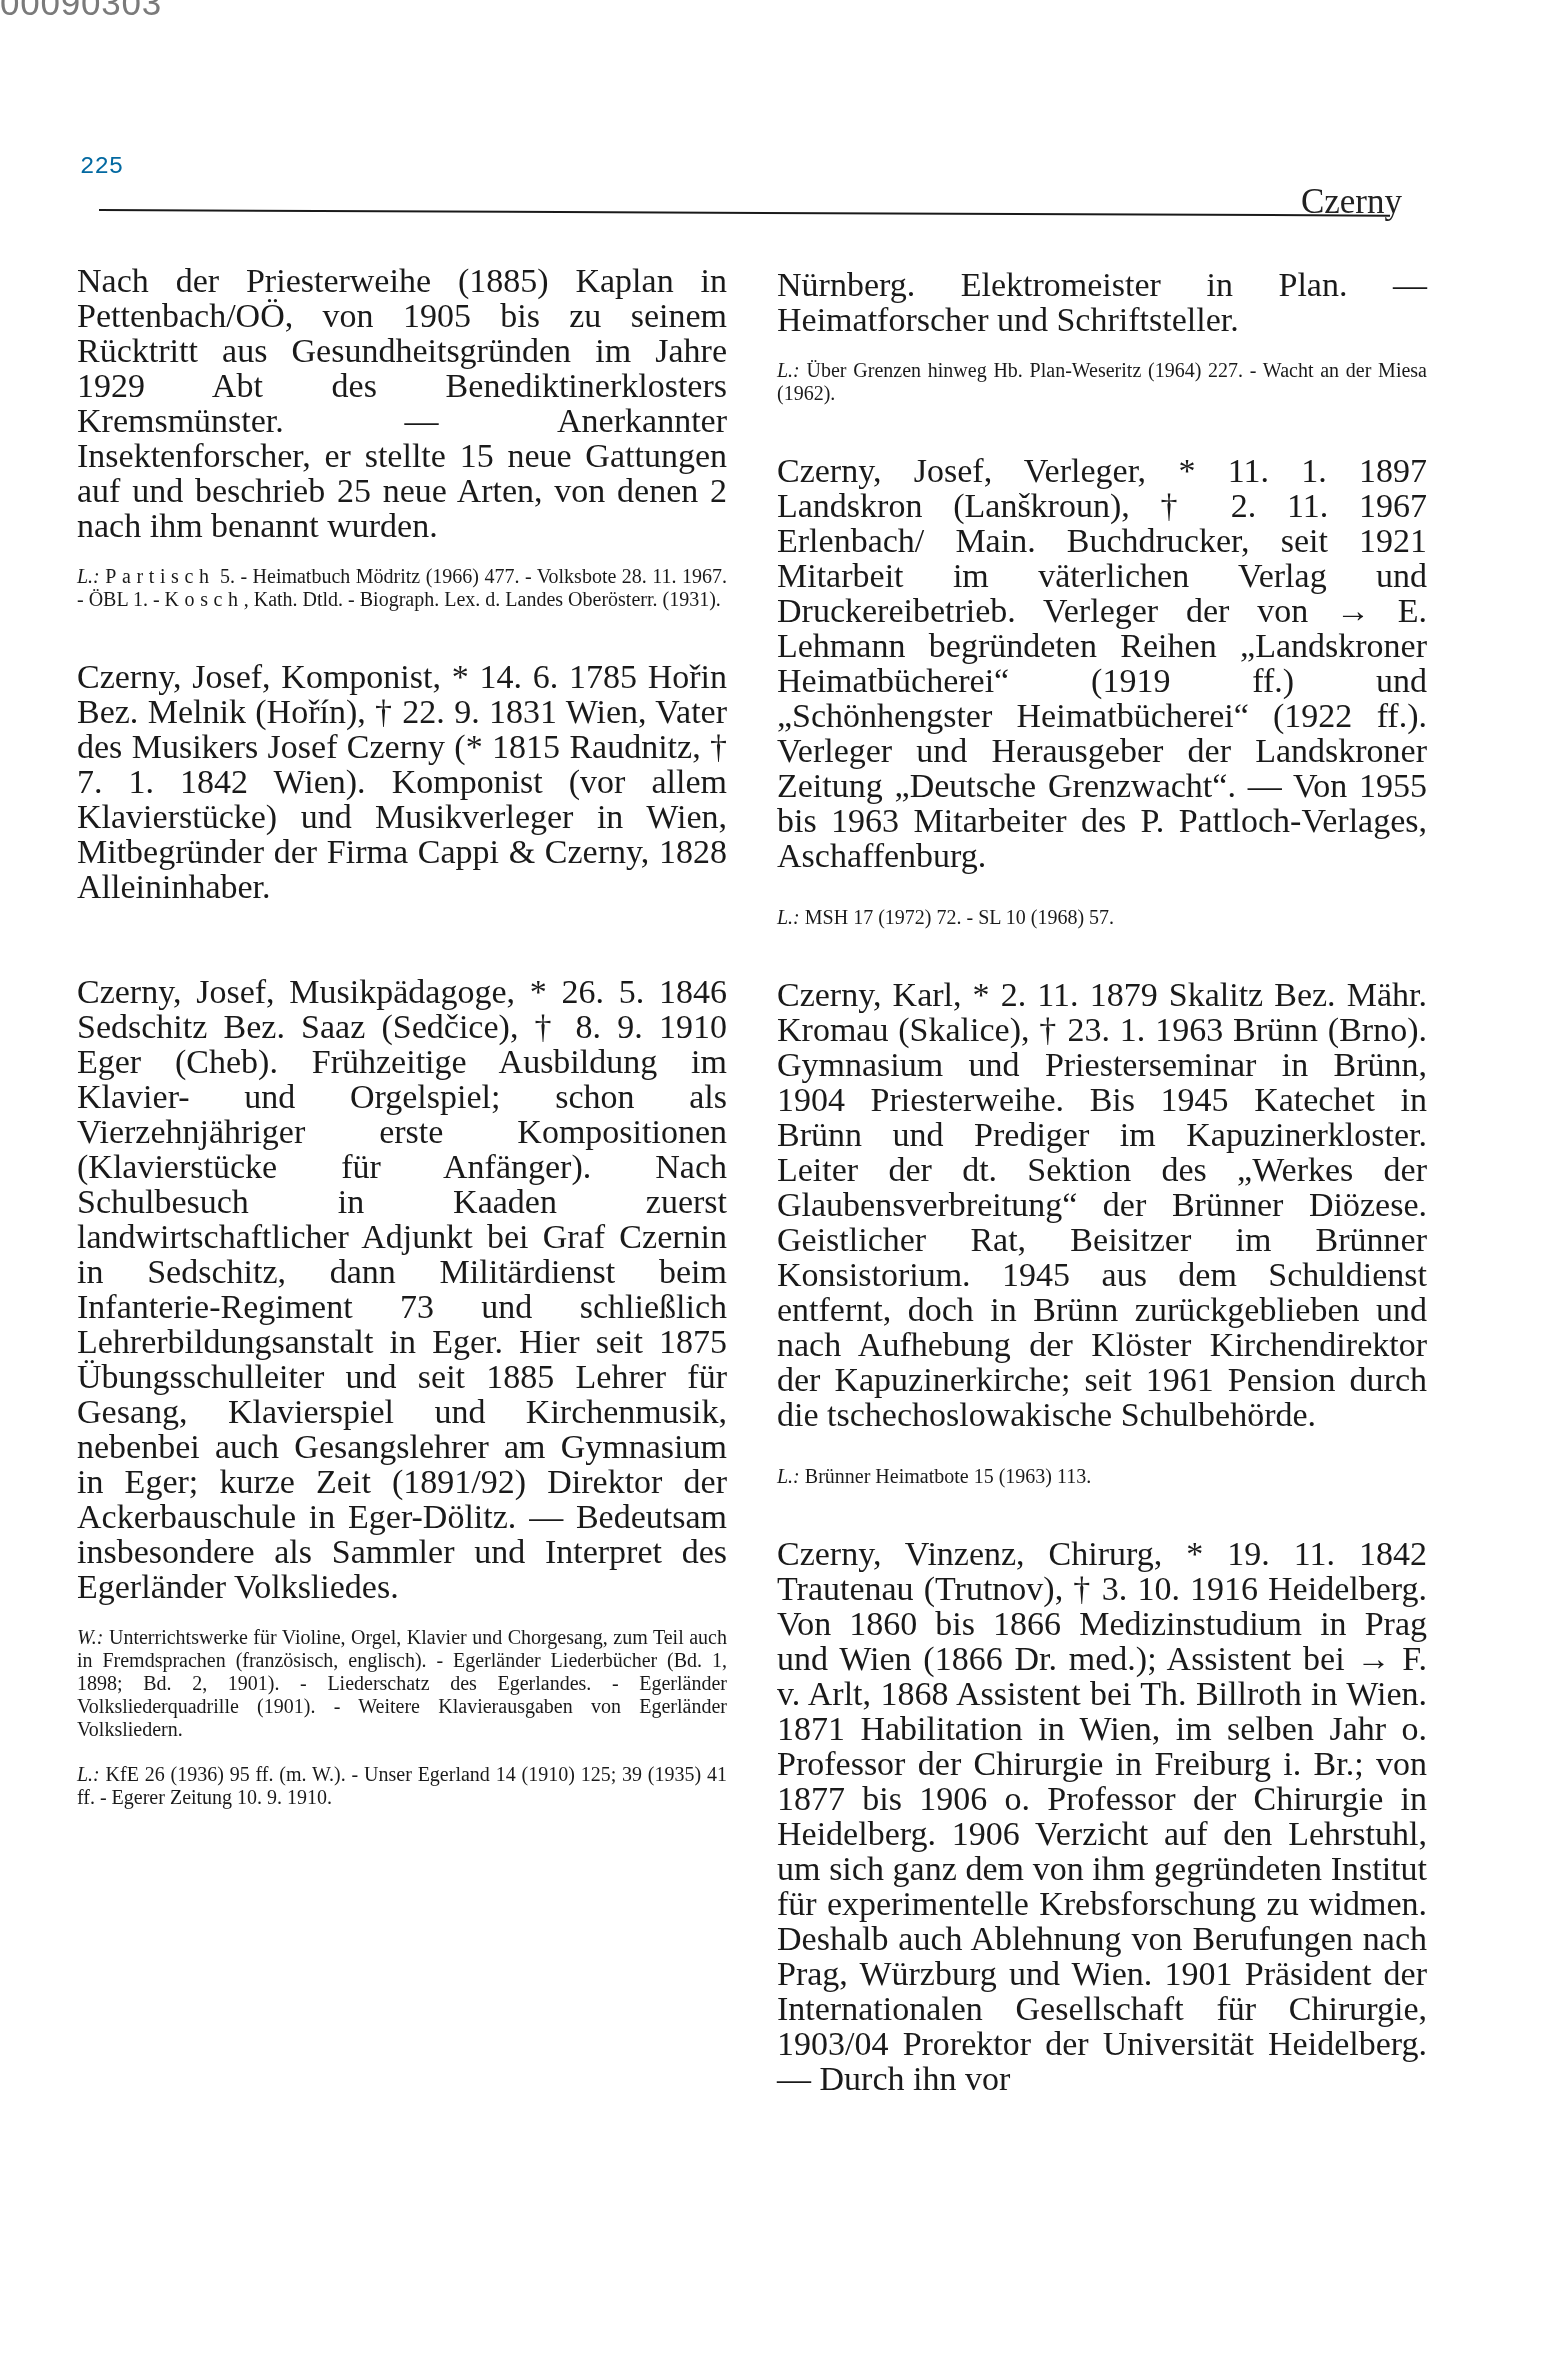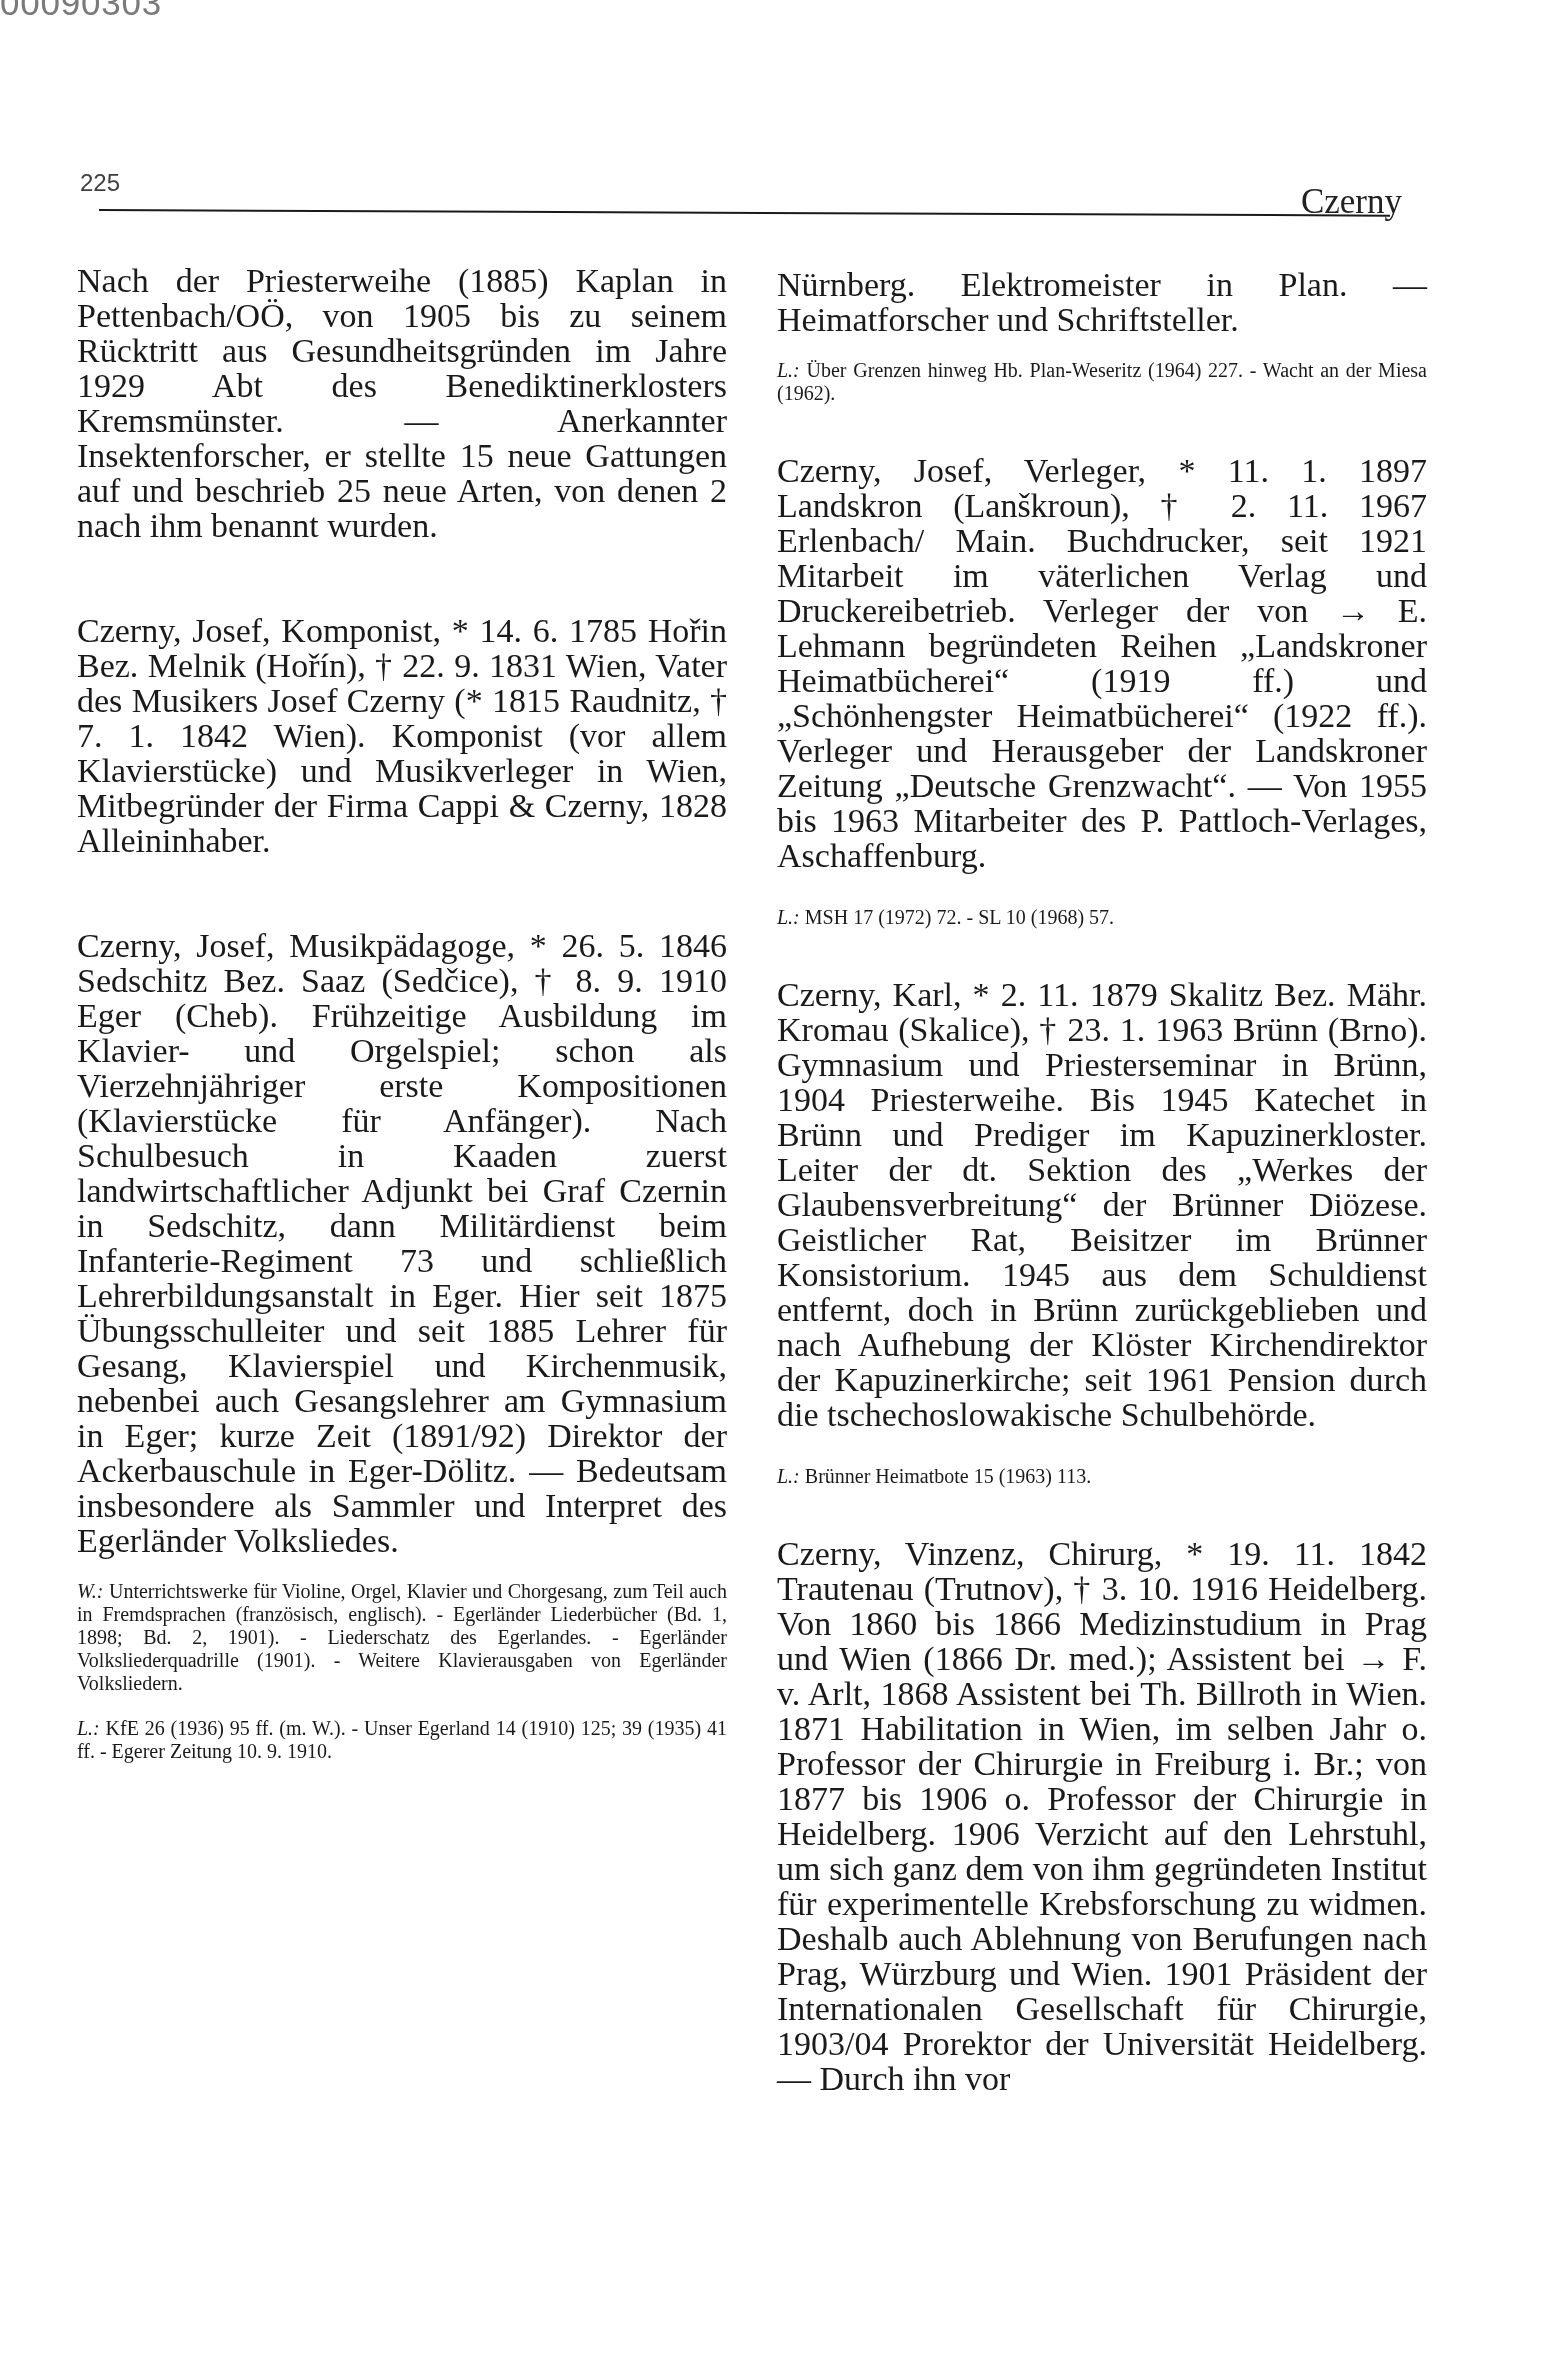--- a/index.html
+++ b/index.html
@@ -7,22 +7,22 @@
     width: 1561px; height: 2377px; position: relative; overflow: hidden;
     font-family: "DejaVu Serif", "Liberation Serif", serif;
     color: #1a1a1a;
   }
   .stamp {
     position: absolute; left: 0; top: -17.5px;
     font-family: "Liberation Sans", sans-serif;
     font-size: 35px; color: #7a7a7a; letter-spacing: 0.8px;
   }
   .page-number {
-    position: absolute; left: 80px; top: 169px;
-    font-family: Liberation Sans, sans-serif; font-size: 24px; color: #404040;
+    position: absolute; left: 80px; top: 153px;
+    font-family: Liberation Mono, monospace; font-size: 24px; color: #0369a1;
   }
   .running-head {
     position: absolute; right: 159px; top: 182px;
     font-family: "Liberation Serif", serif; font-size: 35px; color: #222;
   }
   .header-rule {
     position: absolute; left: 99px; top: 209px; width: 1291px; height: 2.4px;
     background: #1a1a1a; transform: rotate(0.25deg); transform-origin: left center;
   }
   .column {
@@ -52,20 +52,21 @@
 <div class="stamp">00090303</div>
 
 <div class="page-number">225</div>
 <div class="running-head">Czerny</div>
 <div class="header-rule"></div>
 
 <div class="column col-left">
 
   <p class="para">Nach der Priesterweihe (1885) Kaplan in Pettenbach/OÖ, von 1905 bis zu seinem Rücktritt aus Gesundheitsgründen im Jahre 1929 Abt des Benediktinerklosters Kremsmünster. — Anerkannter Insektenforscher, er stellte 15 neue Gattungen auf und beschrieb 25 neue Arten, von denen 2 nach ihm benannt wurden.</p>
   <div class="gap-s"></div>
+  <p class="ref"><span class="tag">L.:</span> <span class="spaced">Partisch</span><span> 5. - Heimatbuch Mödritz (1966) 477. - Volksbote 28. 11. 1967. - ÖBL 1. - </span><span class="spaced">Kosch</span><span>, Kath. Dtld. - Biograph. Lex. d. Landes Oberösterr. (1931).</span></p>
 
   <div class="gap-l"></div>
 
   <p class="para"><span class="headword">Czerny,</span><span> Josef, Komponist, * 14. 6. 1785 Hořin Bez. Melnik (Hořín), † 22. 9. 1831 Wien, Vater des Musikers Josef Czerny (* 1815 Raudnitz, † 7. 1. 1842 Wien). Komponist (vor allem Klavierstücke) und Musikverleger in Wien, Mitbegründer der Firma Cappi &amp; Czerny, 1828 Alleininhaber.</span></p>
   <div class="gap-s"></div>
 
   <div class="gap-l"></div>
 
   <p class="para"><span class="headword">Czerny,</span><span> Josef, Musikpädagoge, * 26. 5. 1846 Sedschitz Bez. Saaz (Sedčice), † 8. 9. 1910 Eger (Cheb). Frühzeitige Ausbildung im Klavier- und Orgelspiel; schon als Vierzehnjähriger erste Kompositionen (Klavierstücke für Anfänger). Nach Schulbesuch in Kaaden zuerst landwirtschaftlicher Adjunkt bei Graf Czernin in Sedschitz, dann Militärdienst beim Infanterie-Regiment 73 und schließlich Lehrerbildungsanstalt in Eger. Hier seit 1875 Übungsschulleiter und seit 1885 Lehrer für Gesang, Klavierspiel und Kirchenmusik, nebenbei auch Gesangslehrer am Gymnasium in Eger; kurze Zeit (1891/92) Direktor der Ackerbauschule in Eger-Dölitz. — Bedeutsam insbesondere als Sammler und Interpret des Egerländer Volksliedes.</span></p>
   <div class="gap-s"></div>

